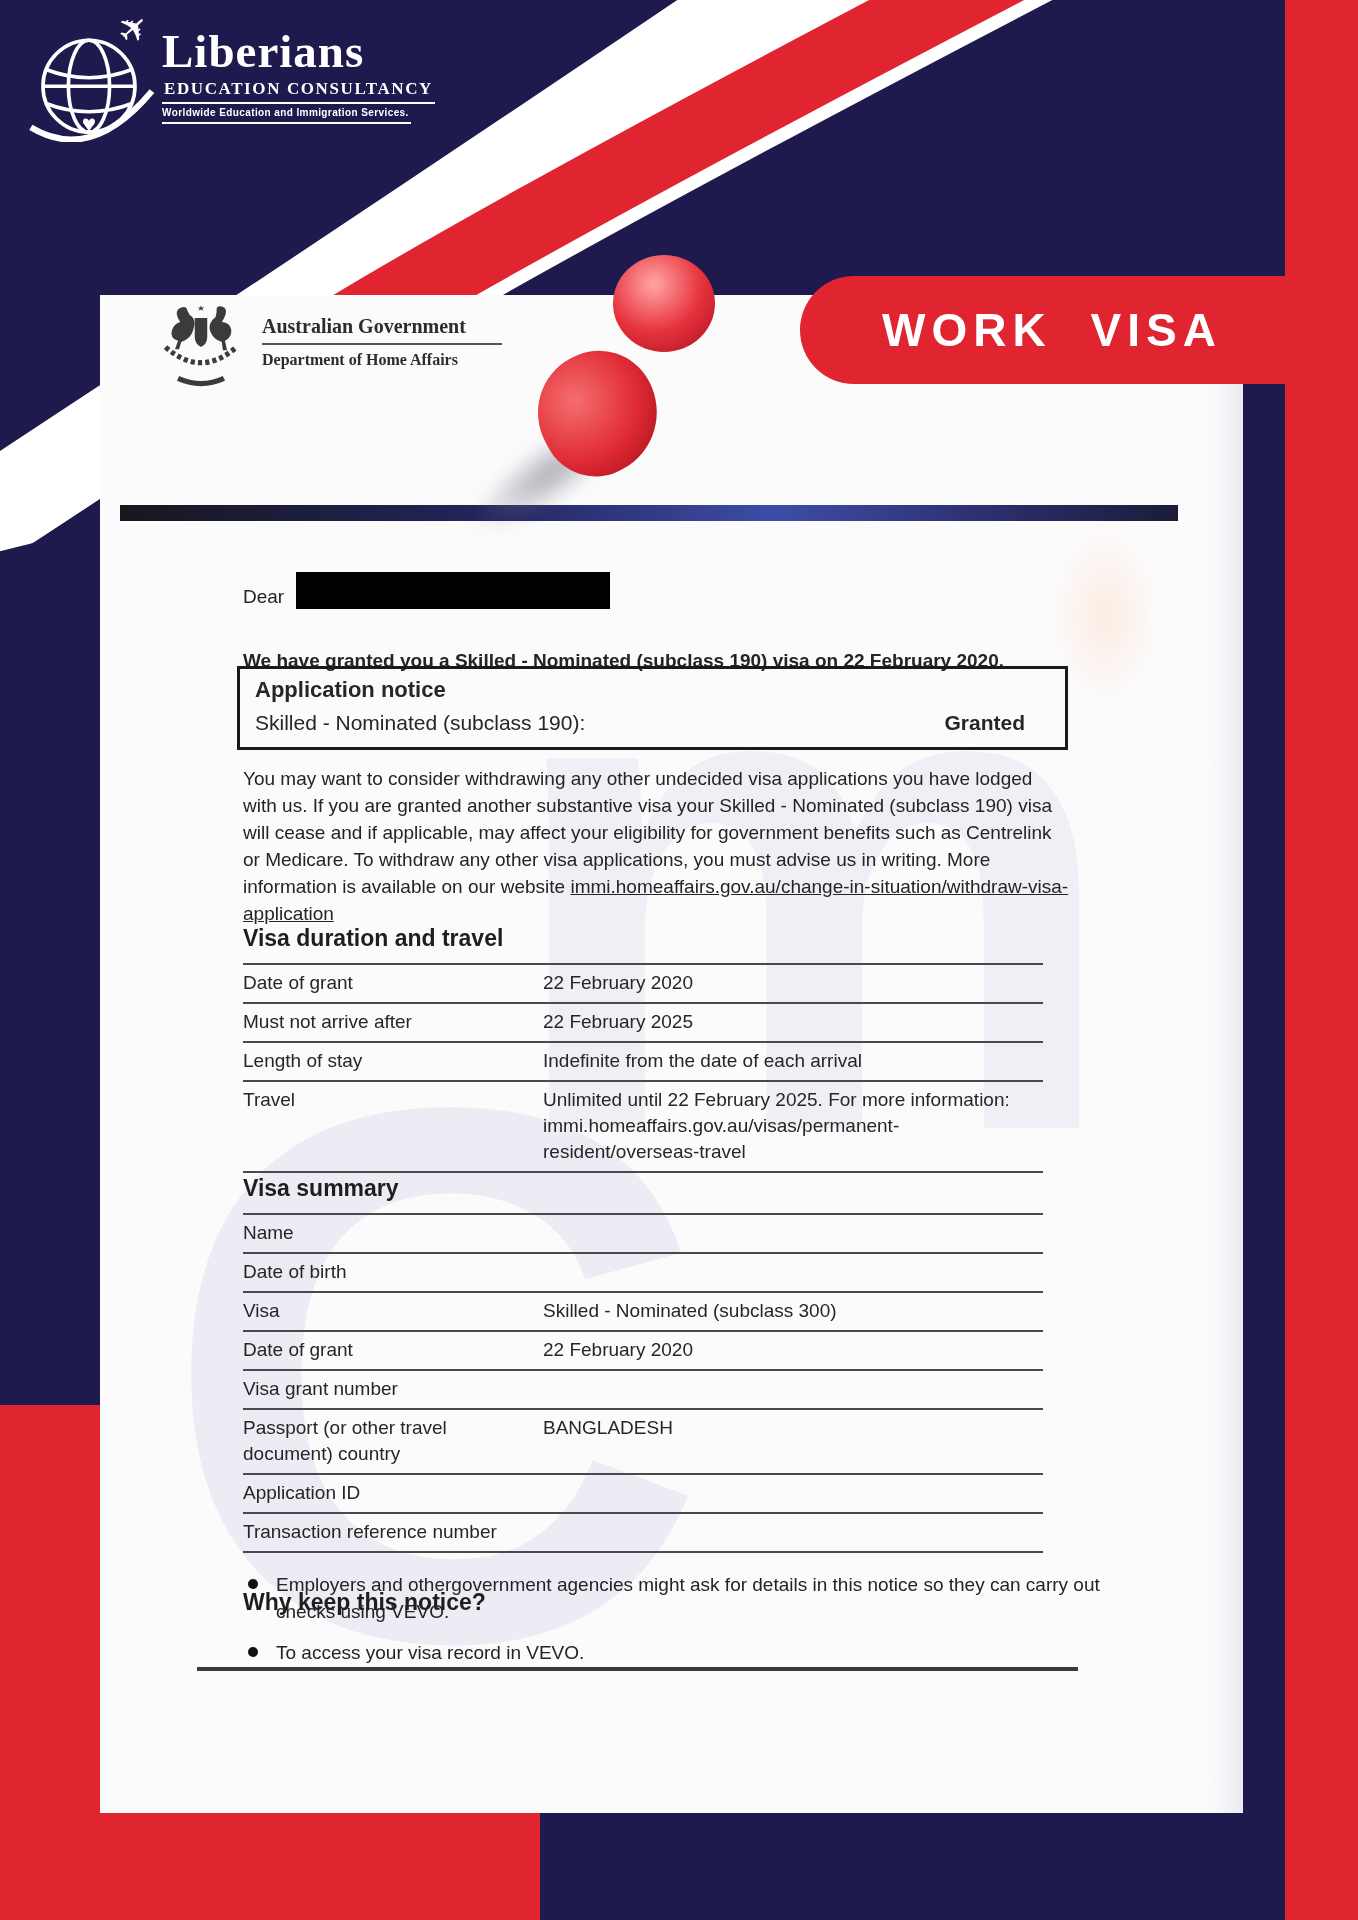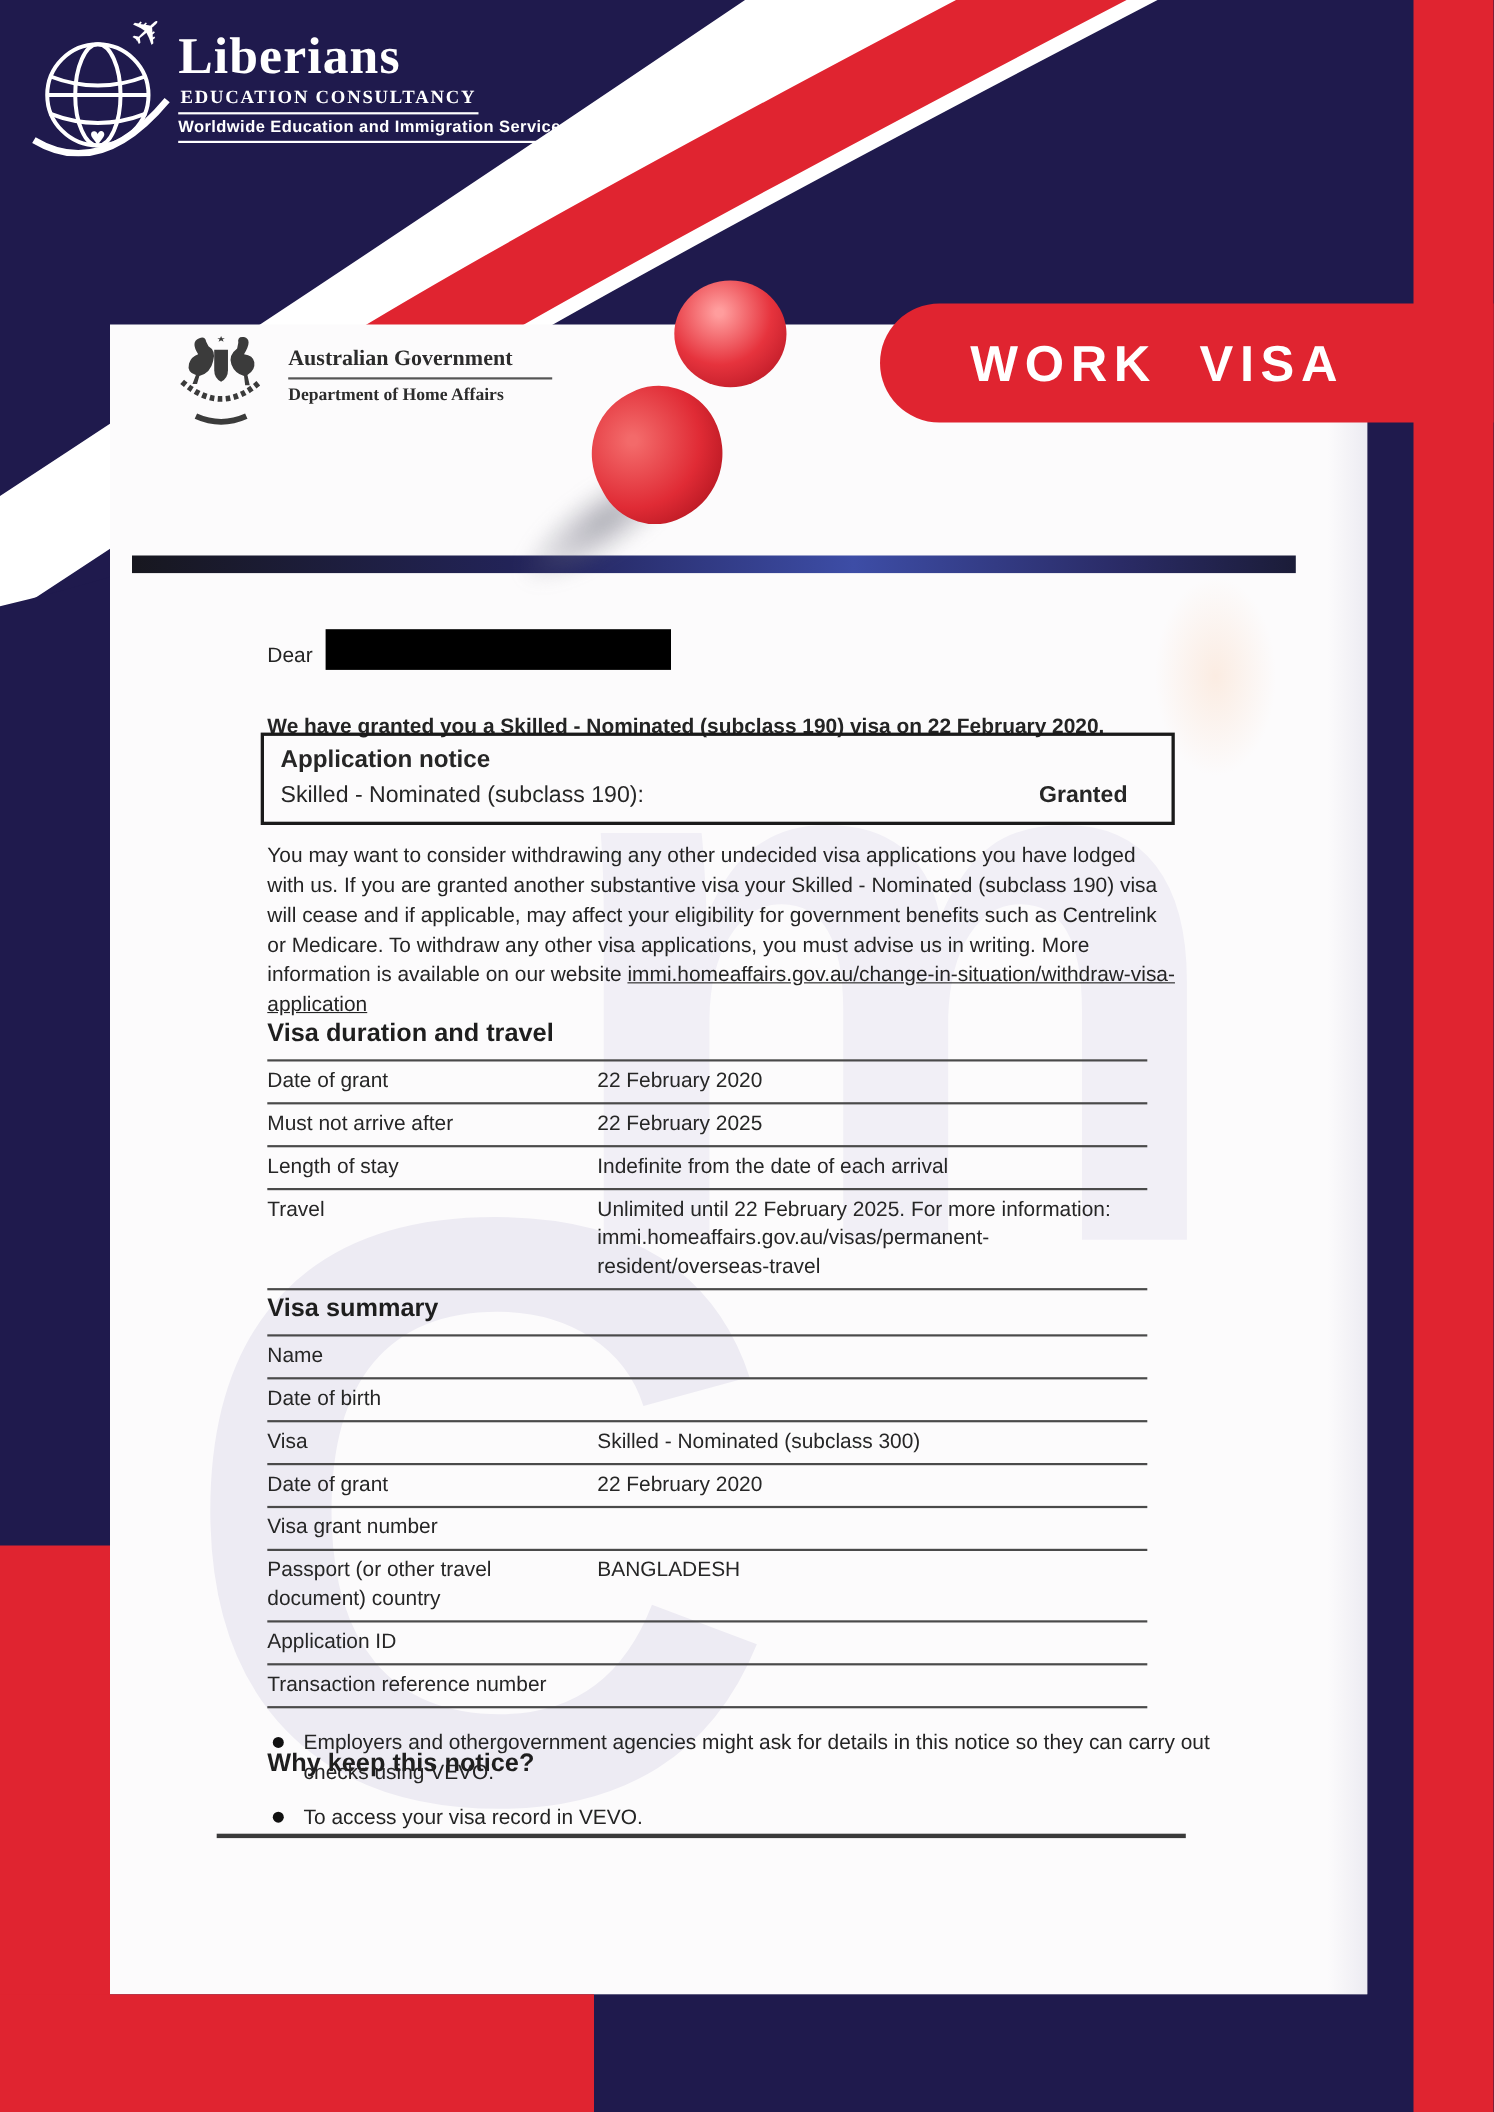--- a/index.html
+++ b/index.html
@@ -9,21 +9,21 @@
 
   
   #decor{position:absolute;left:0;top:0;z-index:1;}
 
   
   #logo{left:28px;top:16px;z-index:8;display:flex;align-items:flex-start;color:#fff;}
   #logo .lg-text{margin-left:6px;margin-top:12px;}
   .lg-name{font-family:"Liberation Serif",serif;font-weight:bold;font-size:47px;line-height:46px;letter-spacing:1px;}
   .lg-sub{font-family:"Liberation Serif",serif;font-weight:bold;font-size:17px;letter-spacing:1.6px;
           border-bottom:2px solid #fff;padding:3px 2px 3px 2px;margin-top:2px;display:inline-block;}
-  .lg-tag{display:block;font-size:15px;font-weight:bold;letter-spacing:.4px;
+  .lg-tag{display:block;font-size:10px;font-weight:bold;letter-spacing:.4px;
           border-bottom:2px solid #fff;padding:3px 2px 4px 0;width:fit-content;}
 
   
   #stripe-right{left:1285px;top:0;width:73px;height:1920px;background:#e02430;z-index:3;}
   #red-left-col{left:0;top:1405px;width:100px;height:515px;background:#e02430;z-index:3;}
   #red-bottom{left:0;top:1813px;width:540px;height:107px;background:#e02430;z-index:3;}
 
   
   #pill{left:800px;top:276px;width:558px;height:108px;background:#e02430;
         border-radius:54px 0 0 54px;z-index:5;display:flex;align-items:center;justify-content:center;

